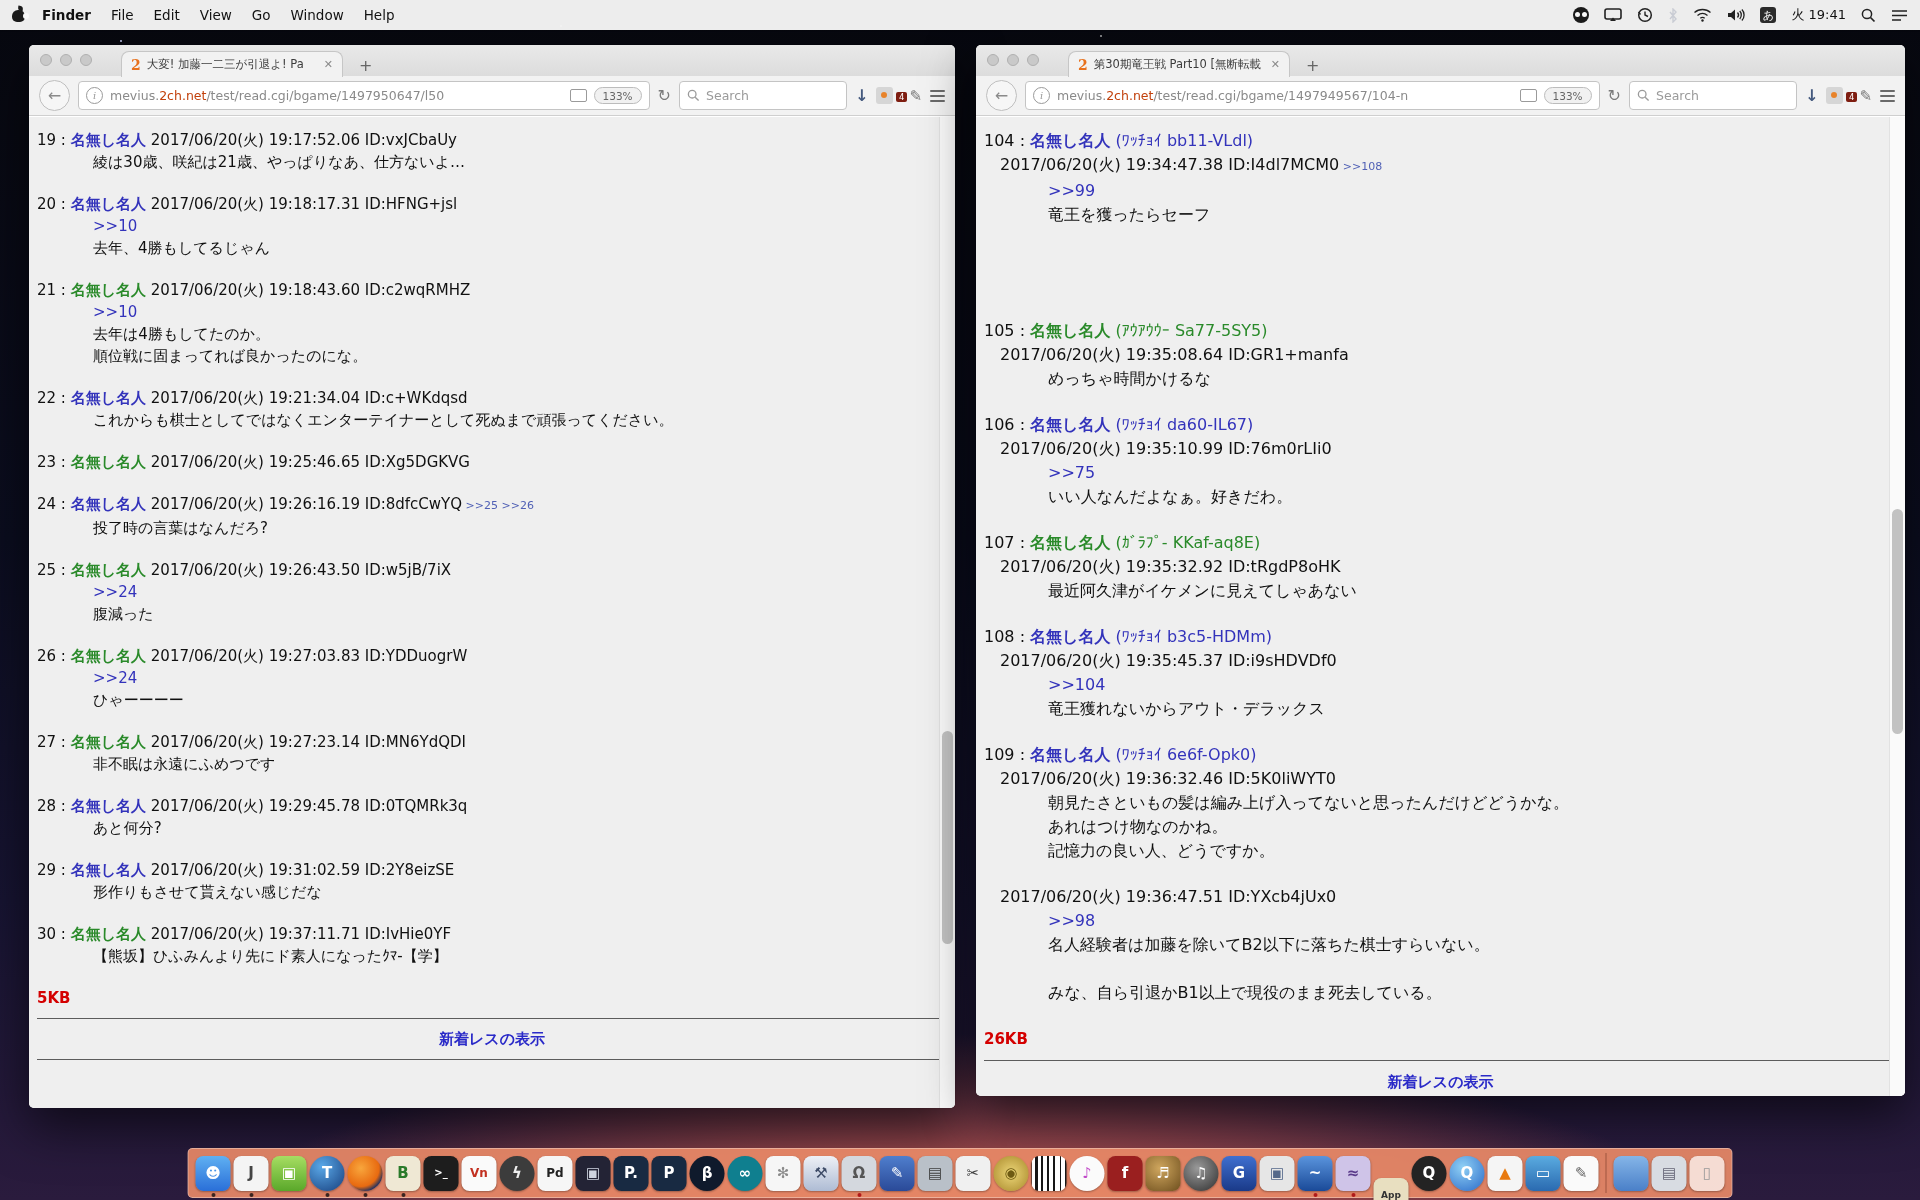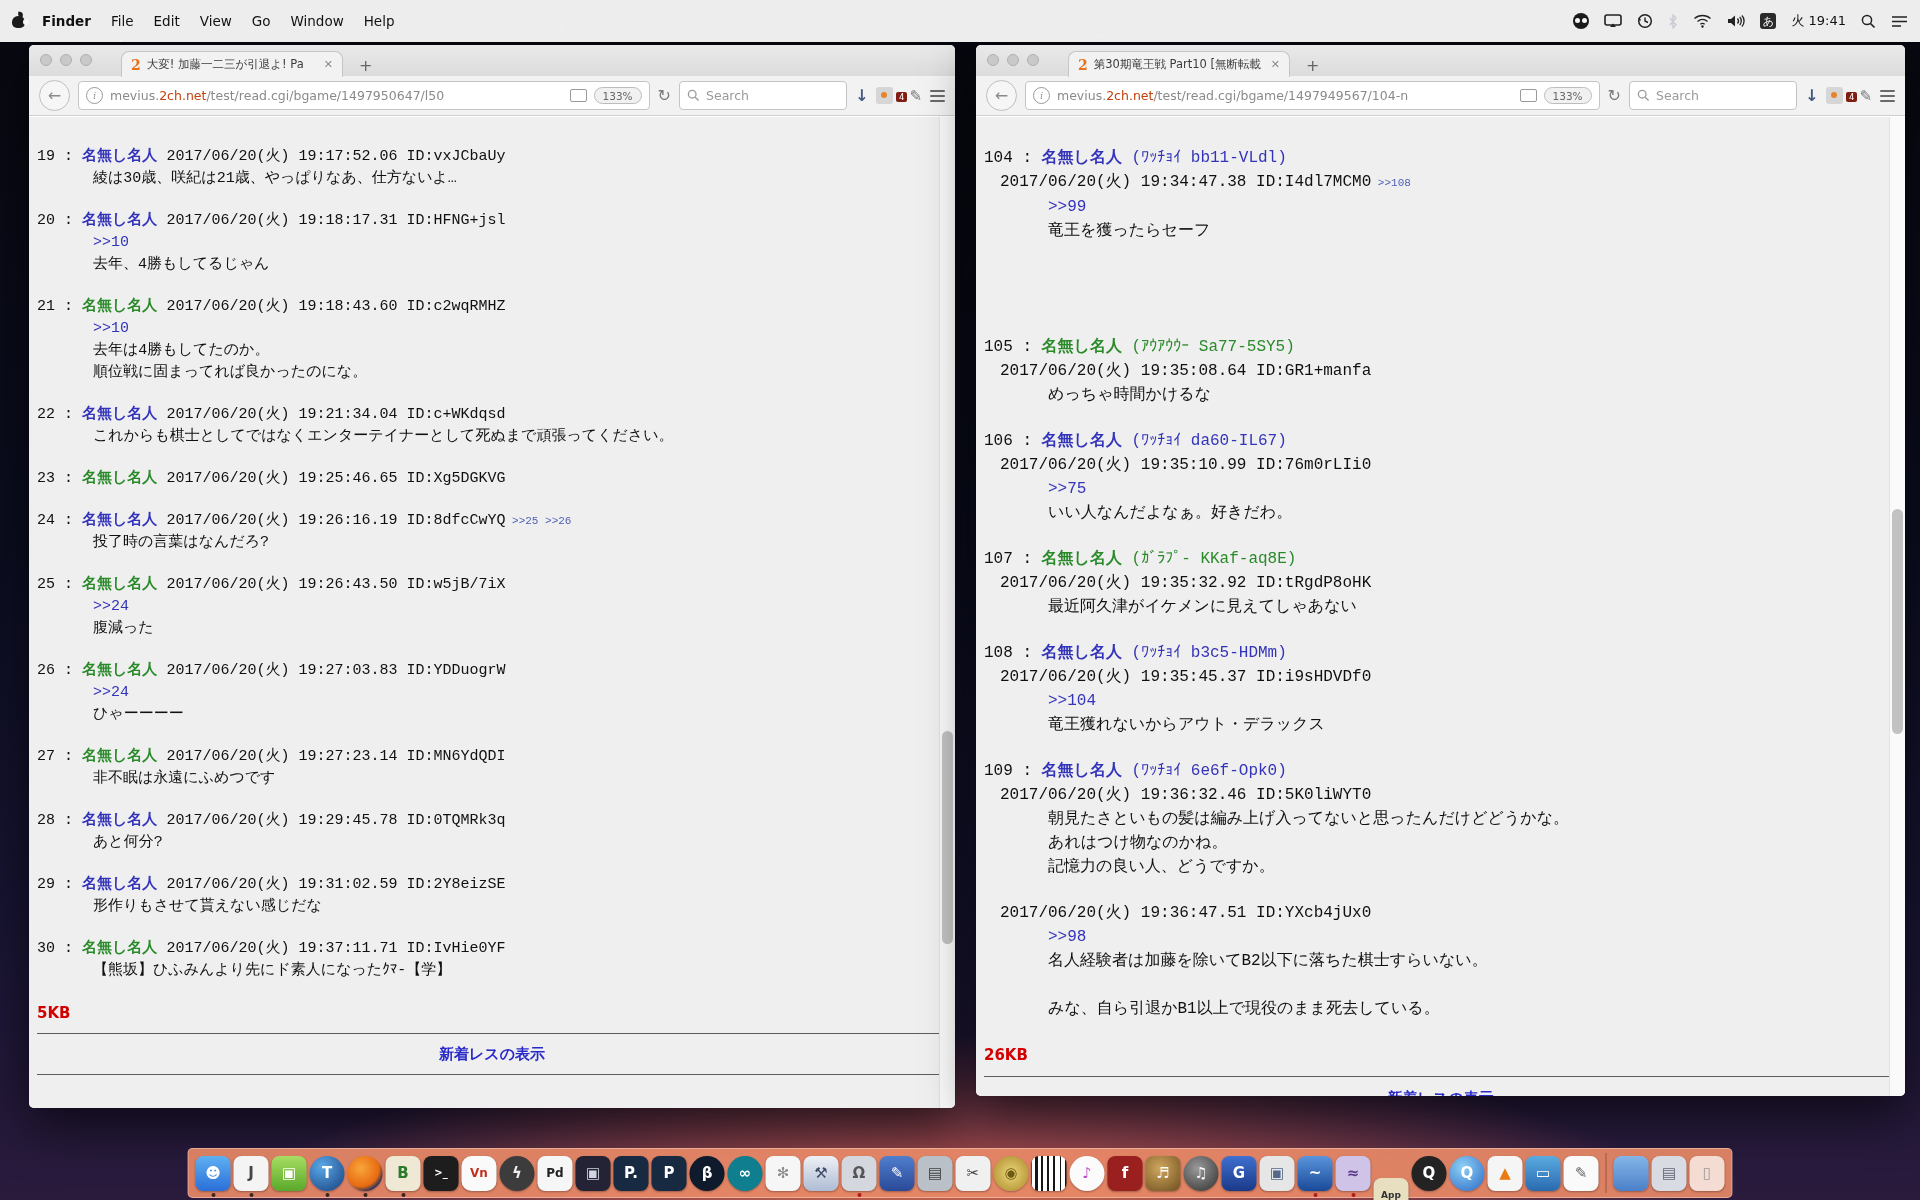--- a/index.html
+++ b/index.html
@@ -12,21 +12,21 @@
   }
   .stars{position:absolute;top:0;left:0;width:2px;height:2px;border-radius:50%;background:transparent;
     box-shadow:120px 40px #cfd4ff, 340px 120px #ffffffaa, 560px 25px #ffffff88, 760px 300px #ffffff77,
     900px 60px #cfd4ff99, 1100px 35px #ffffffaa, 1300px 150px #ffffff88, 1500px 60px #ffffffcc,
     1700px 200px #ffffff99, 1860px 90px #ffffff88, 60px 400px #ffffff66, 300px 560px #ffffff55,
     680px 650px #ffffff44, 990px 520px #ffffff55, 1240px 430px #ffffff66, 1640px 480px #ffffff55,
     1820px 640px #ffffff66, 200px 820px #ffffff44, 880px 930px #ffffff33, 1390px 880px #ffffff44,
     420px 250px #ffffff77, 1470px 260px #ffffff66, 1760px 380px #ffffff55, 520px 180px #ffffff99;}
   
   .menubar{position:absolute;top:0;left:0;right:0;height:22px;background:rgba(247,247,247,.96);
-    display:flex;align-items:center;padding:10px 12px;font-size:13.5px;color:#111;z-index:50;
+    display:flex;align-items:center;padding:4px 12px;font-size:13.5px;color:#111;z-index:50;
     box-shadow:0 0 2px rgba(0,0,0,.35);}
   .apple{width:14px;height:16px;position:relative;margin-right:16px;}
   .apple .body{position:absolute;left:0;top:3px;width:13px;height:12px;background:#1a1a1a;border-radius:6px 6px 5px 5px;}
   .apple .leaf{position:absolute;left:6px;top:-1px;width:5px;height:5px;background:#1a1a1a;border-radius:0 70% 0 70%;transform:rotate(10deg);}
   .apple .bite{position:absolute;right:-3px;top:6px;width:6px;height:6px;background:rgba(247,247,247,1);border-radius:50%;}
   .menu-item{margin-right:20px;cursor:default;}
   .menu-item.appname{font-weight:bold;}
   .mb-right{margin-left:auto;display:flex;align-items:center;gap:15px;}
   .mb-right svg{display:block;}
   .ime{width:16px;height:16px;background:#2a2a2a;color:#fff;border-radius:3px;font-size:11px;
@@ -75,21 +75,21 @@
   .badge{position:absolute;top:-4px;right:-6px;background:#7e1d10;color:#fff;font-size:8.5px;
     padding:0 3px;border-radius:2px;z-index:2;}
   .badgewrap{position:relative;flex:0 0 auto;}
   .pencil{color:#7a7a7a;font-size:15px;}
   .hamb{display:flex;flex-direction:column;gap:3px;}
   .hamb i{width:15px;height:2px;background:#6a6a6a;border-radius:1px;}
   
   .content{position:absolute;top:72px;left:0;right:0;bottom:0;background:#efefef;overflow:hidden;color:#101010;}
   .win1 .content{font-size:15px;line-height:22px;}
   .win2 .content{font-size:16px;line-height:24px;}
-  .posts{padding:29px 22px 0 8px;font-family:Liberation Mono, monospace;}
+  .posts{padding:12px 22px 0 8px;}
   .post{margin-bottom:20px;}
   .win2 .post{margin-bottom:22px;}
   .win2 .post.gap{margin-bottom:92px;}
   .pname{font-weight:bold;}
   .blue{color:#3333bb;}
   .green{color:#2a8a2a;}
   .prefs{font-size:11px;color:#5060b5;}
   .pline{padding-left:56px;}
   .win2 .pline{padding-left:64px;}
   .pdateline{padding-left:16px;}
@@ -389,21 +389,21 @@
       <span class="dglyph" style="color: rgb(255, 255, 255);"></span>
       <i class="ddot" style="background: rgb(58, 37, 32);"></i>
     </div>
     <div class="dicon" style="background: rgb(239, 232, 212);">
       <span class="dglyph" style="color: rgb(42, 122, 42);">B</span>
       <i class="ddot" style="background: rgb(58, 37, 32);"></i>
     </div>
     <div class="dicon" style="background: rgb(29, 29, 29);">
       <span class="dglyph" style="color: rgb(255, 255, 255); font-size: 10px;">&gt;_</span>
     </div>
-    <div class="dicon" style="background: rgb(250, 250, 250); border-radius: 10px;">
+    <div class="dicon" style="background: rgb(250, 250, 250);">
       <span class="dglyph" style="color: rgb(194, 48, 32); font-size: 12px;">Vn</span>
     </div>
     <div class="dicon" style="background: rgb(60, 60, 60); border-radius: 50%;">
       <span class="dglyph" style="color: rgb(238, 238, 238);">ϟ</span>
     </div>
     <div class="dicon" style="background: rgb(246, 246, 246);">
       <span class="dglyph" style="color: rgb(34, 34, 34); font-size: 12px;">Pd</span>
     </div>
     <div class="dicon" style="background: rgb(35, 35, 53);">
       <span class="dglyph" style="color: rgb(207, 212, 224);">▣</span>

